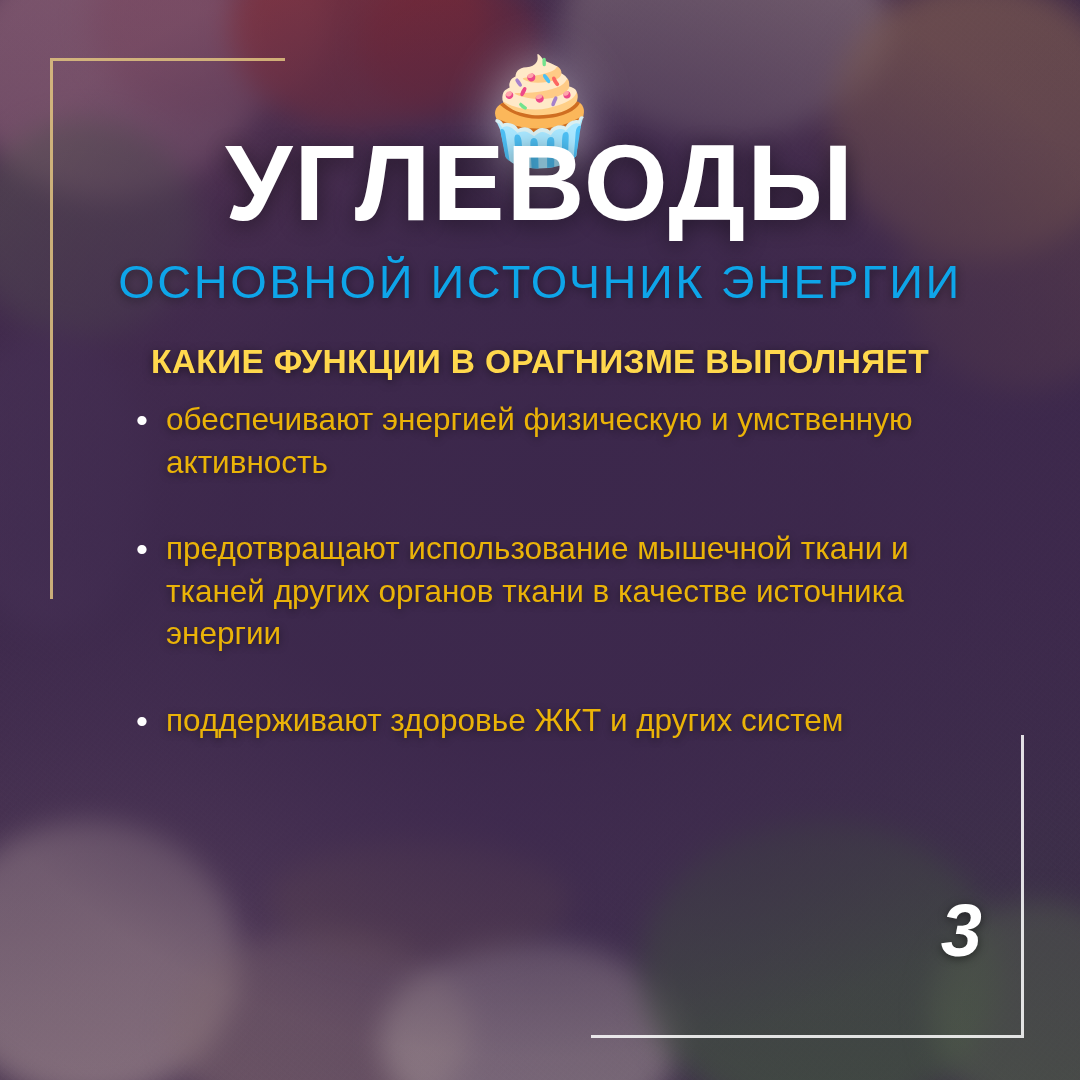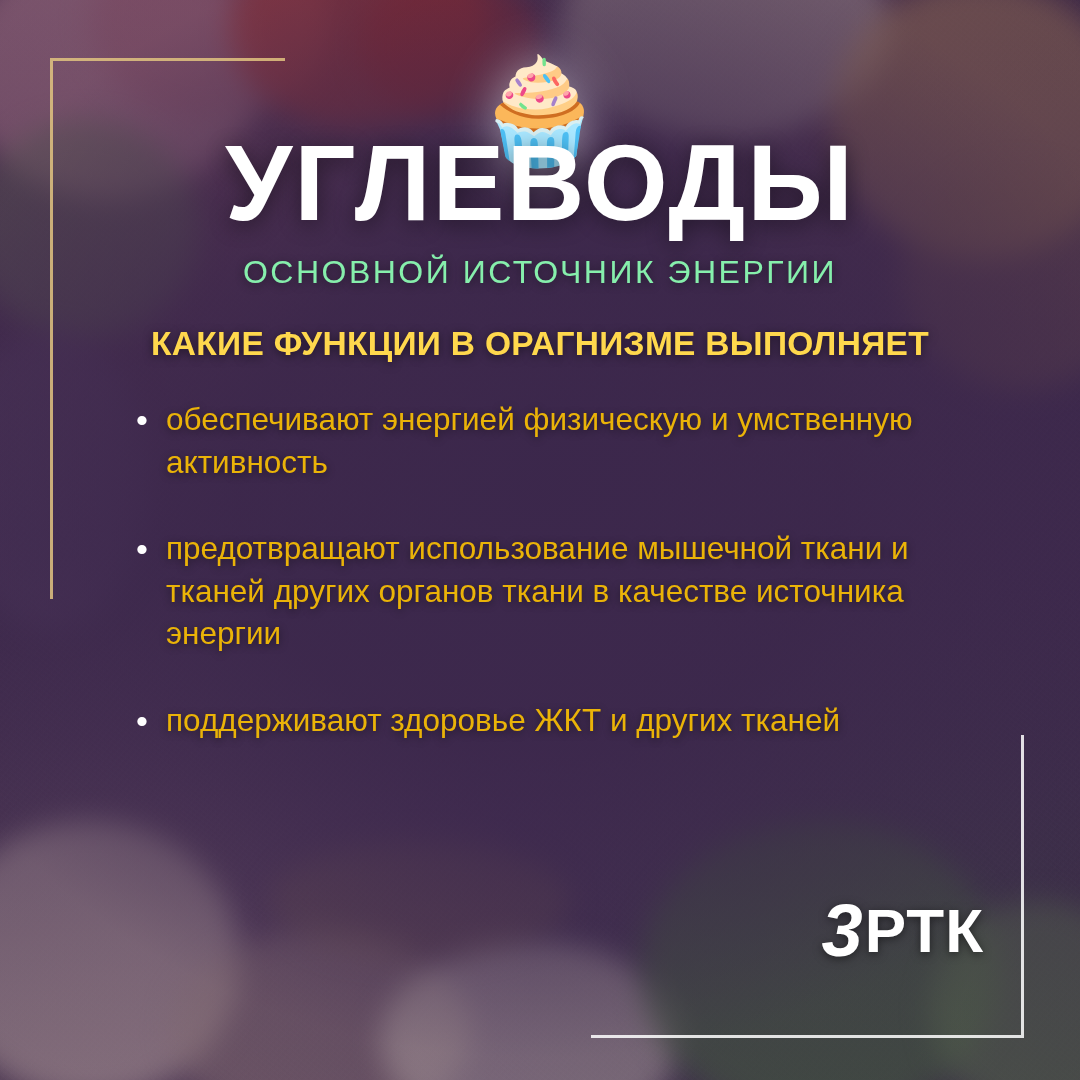--- a/index.html
+++ b/index.html
@@ -107,24 +107,24 @@
   .title {
     margin: 16px;
     font-size: 108px;
     font-weight: bold;
     letter-spacing: 2px;
     line-height: 1.02;
     text-shadow: 0 4px 22px rgba(0,0,0,0.45);
   }
   .subtitle {
     margin: 10px 0 0 0;
-    font-size: 32px;
+    font-size: 47px;
     font-weight: normal;
     letter-spacing: 2.5px;
-    color: #86efac;
+    color: #0ea5e9;
     text-shadow: 0 2px 10px rgba(0,0,0,0.45);
   }
   .question {
     margin: 34px 0 0 0;
     font-size: 33.5px;
     font-weight: bold;
     letter-spacing: 0.3px;
     color: #ffd84d;
     text-shadow: 0 2px 10px rgba(0,0,0,0.5);
   }
@@ -225,22 +225,21 @@
     <li class="list-item">
       <span class="bullet">•</span>
       <span class="item-text">обеспечивают энергией физическую и умственную активность</span>
     </li>
     <li class="list-item">
       <span class="bullet">•</span>
       <span class="item-text">предотвращают использование мышечной ткани и тканей других органов ткани в качестве источника энергии</span>
     </li>
     <li class="list-item">
       <span class="bullet">•</span>
-      <span class="item-text">поддерживают здоровье ЖКТ и других тканей</span>
+      <span class="item-text">поддерживают здоровье ЖКТ и других систем</span>
     </li>
   </ul>
 
   <div class="logo">
     <span class="logo-mark">3</span>
-    <span class="logo-text">РТК</span>
   </div>
 
 </div>
 
 </body></html>

